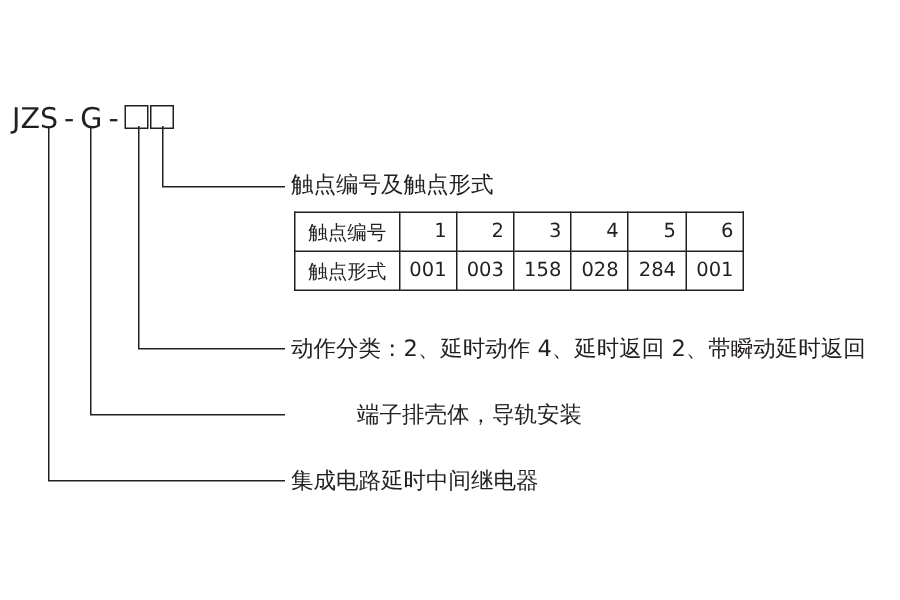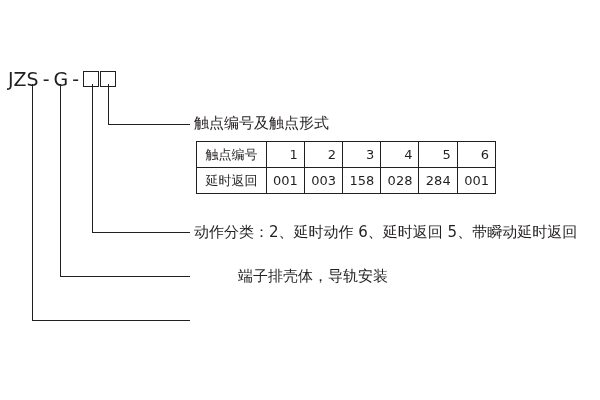--- a/index.html
+++ b/index.html
@@ -106,37 +106,38 @@
   <div class="vline" style="left:92px; top:84px; height:148px;"></div>
   <div class="hline" style="left:92px; top:232px; width:98px;"></div>
 
   <div class="vline" style="left:60px; top:84px; height:192px;"></div>
   <div class="hline" style="left:60px; top:276px; width:130px;"></div>
 
   <div class="vline" style="left:32px; top:84px; height:236px;"></div>
   <div class="hline" style="left:32px; top:320px; width:158px;"></div>
 
   <div class="note" style="left:194px; top:115px;">触点编号及触点形式</div>
-  <div class="note" style="left:194px; top:224px;">动作分类：2、延时动作  6、延时返回  5、带瞬动延时返回</div>
+  <div class="note" style="left:194px; top:224px;">动作分类：2、延时动作  4、延时返回  2、带瞬动延时返回</div>
   <div class="note" style="left:194px; top:268px;margin-left:44px;">端子排壳体，导轨安装</div>
+  <div class="note" style="left:194px; top:312px;">集成电路延时中间继电器</div>
 
   <div class="tbl-wrap">
     <table class="ct">
       <tbody>
           <tr>
         <td class="head">触点编号</td>
         <td class="cell">1</td>
         <td class="cell">2</td>
         <td class="cell">3</td>
         <td class="cell">4</td>
         <td class="cell">5</td>
         <td class="cell">6</td>
       </tr>
       <tr>
-        <td class="head">延时返回</td>
+        <td class="head">触点形式</td>
         <td class="cell">001</td>
         <td class="cell">003</td>
         <td class="cell">158</td>
         <td class="cell">028</td>
         <td class="cell">284</td>
         <td class="cell">001</td>
       </tr>
     </tbody>
       </table>
   </div>

